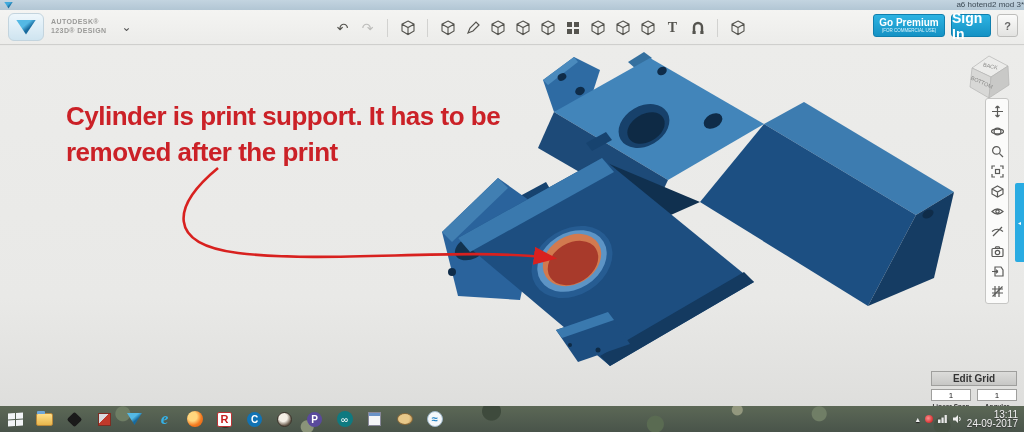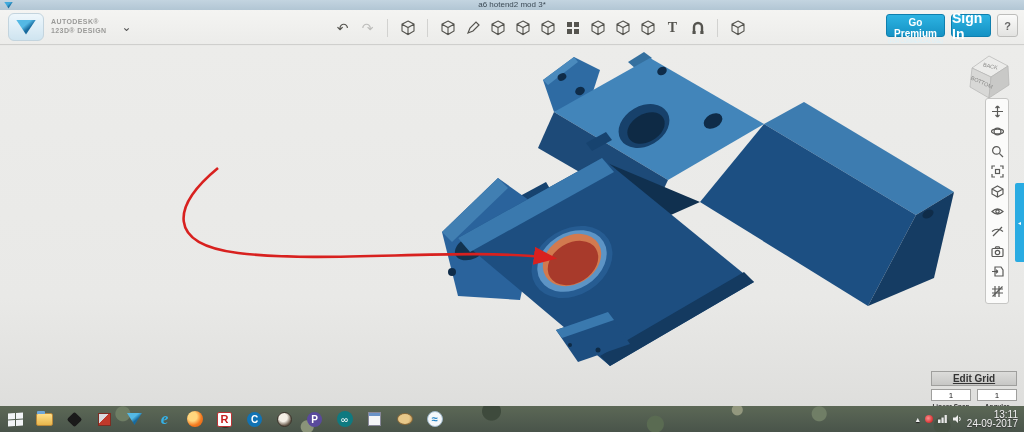--- a/index.html
+++ b/index.html
@@ -4,21 +4,21 @@
 <style>
   * { margin:0; padding:0; box-sizing:border-box; }
   html,body { width:1024px; height:432px; overflow:hidden;
     font-family:"Liberation Sans", sans-serif; background:#e9e9e7; }
 
   
   .titlebar { position:absolute; left:0; top:0; width:1024px; height:10px;
     background:linear-gradient(#c3d4e0,#b2c6d4); display:flex; align-items:center; }
   .titlebar .mini-logo { width:9px; height:7px; margin-left:4px;
     background:linear-gradient(140deg,#3fa9dc 40%,#1b6fa0 60%); clip-path:polygon(0 0,100% 0,50% 100%); }
-  .titlebar .title { position:absolute; left:0; right:0; text-align:center;
+  .titlebar .title { position:absolute; left:0; right:0; text-align:right;
     font-size:8px; color:#3c4a55; line-height:10px; }
 
   .menubar { position:absolute; left:0; top:10px; width:1024px; height:35px;
     background:linear-gradient(#f4f4f2,#ececea); border-bottom:1px solid #cfcfcd; }
   .brand { position:absolute; left:8px; top:3px; display:flex; align-items:center; gap:7px; }
   .brand-tile { width:36px; height:28px; border-radius:6px;
     background:linear-gradient(#eef7fc,#cfe4f0); border:1px solid #c3d4de;
     display:flex; align-items:center; justify-content:center; }
   .brand-v { width:20px; height:15px; background:linear-gradient(140deg,#54b8e4 40%,#176a9e 60%);
     clip-path:polygon(0 0,100% 0,50% 100%); }
@@ -27,21 +27,21 @@
 
   .toolbar { position:absolute; left:332px; top:0; height:35px; display:flex; align-items:center; gap:4px; }
   .tb-btn { width:21px; height:24px; display:flex; align-items:center; justify-content:center;
     border-radius:3px; color:#55544f; font-size:14px; cursor:default; }
   .tb-btn.dim { color:#bdbdbb; }
   .tb-sep { width:1px; height:18px; background:#d2d2d0; margin:0 5px; }
   .tb-text { font-weight:bold; font-size:14px; font-family:"Liberation Serif",serif; }
   .tb-btn svg { width:16px; height:16px; }
 
   .top-actions { position:absolute; right:6px; top:4px; display:flex; align-items:flex-start; gap:6px; }
-  .btn-premium { width:59px; height:23px; background:linear-gradient(#2db3e2,#1592c4);
+  .btn-premium { width:72px; height:23px; background:linear-gradient(#2db3e2,#1592c4);
     border:1px solid #0f7fae; border-radius:3px; color:#fff; text-align:center; padding-top:2px; }
   .btn-premium .l1 { font-size:10px; font-weight:bold; line-height:11px; }
   .btn-premium .l2 { font-size:4.5px; line-height:5px; color:#d9f2fb; }
   .btn-signin { width:40px; height:23px; background:linear-gradient(#2db3e2,#1592c4);
     border:1px solid #0f7fae; border-radius:3px; color:#fff; font-size:14px; font-weight:bold;
     display:flex; align-items:center; justify-content:center; }
   .btn-help { width:21px; height:23px; background:linear-gradient(#fbfbfa,#e3e3e1);
     border:1px solid #bdbdbb; border-radius:3px; color:#666; font-size:11px; font-weight:bold;
     display:flex; align-items:center; justify-content:center; }
 
@@ -62,21 +62,21 @@
   .pal-btn { width:18px; height:18px; display:flex; align-items:center; justify-content:center; }
   .pal-btn svg { width:13px; height:13px; stroke:#5a5a58; fill:none; stroke-width:1.2; }
 
   .side-tab { position:absolute; right:0; top:137px; width:9px; height:79px;
     background:#29abe2; border-radius:2px 0 0 2px; display:flex; align-items:center; justify-content:center;
     color:#fff; font-size:6px; }
 
   
   .gridpanel { position:absolute; right:7px; top:322px; width:86px; }
   .btn-editgrid { width:86px; height:15px; background:linear-gradient(#dcdcda,#c7c7c5);
-    border:1px solid #9f9f9d; font-size:10px; font-weight:bold; color:#333; text-align:center; line-height:13px;text-decoration:underline; }
+    border:1px solid #9f9f9d; font-size:10px; font-weight:bold; color:#333; text-align:center; line-height:13px; }
   .snap-row { display:flex; justify-content:space-between; margin-top:3px; }
   .snap-input { width:40px; height:12px; background:#fff; border:1px solid #9f9f9d;
     font-size:8px; text-align:center; color:#222; padding:0; }
   .snap-labels { display:flex; justify-content:space-between; margin-top:2px; }
   .snap-label { width:40px; text-align:center; font-size:6.5px; font-weight:bold; color:#333; }
 
   
   .taskbar { position:absolute; left:0; top:406px; width:1024px; height:26px;
     background:
       radial-gradient(circle at 12% 30%, #6e7d64 0 7px, transparent 8px),
@@ -296,20 +296,24 @@
     <g>
       <ellipse cx="572" cy="262" rx="43" ry="33" fill="#265c92" transform="rotate(-32 572 262)"></ellipse>
       <ellipse cx="572" cy="261" rx="37" ry="28" fill="#5d94c5" transform="rotate(-32 572 261)"></ellipse>
       <ellipse cx="572" cy="260" rx="31" ry="24" fill="#d27a4f" transform="rotate(-32 572 260)"></ellipse>
       <ellipse cx="573" cy="263" rx="27" ry="20" fill="#a83a2b" transform="rotate(-32 573 263)"></ellipse>
     </g>
 
     <path d="M 218 168 C 172 206, 166 244, 238 253 C 330 264, 460 247, 552 258" fill="none" stroke="#d8211f" stroke-width="2.6" marker-end="url(#arrowhead)"></path>
   </svg>
 
+  <div class="annotation">
+    <div>Cylinder is print support. It has to be</div>
+    <div>removed after the print</div>
+  </div>
 
   <svg class="viewcube" viewBox="0 0 50 50">
     <polygon points="25,4 44,14 27,25 8,16" fill="#ececea" stroke="#b5b5b3" stroke-width=".7"></polygon>
     <polygon points="8,16 27,25 25,46 6,35" fill="#d8d8d6" stroke="#b5b5b3" stroke-width=".7"></polygon>
     <polygon points="27,25 44,14 45,33 25,46" fill="#c9c9c7" stroke="#b5b5b3" stroke-width=".7"></polygon>
     <text x="26" y="16" font-size="5.5" fill="#8a8a88" text-anchor="middle" transform="rotate(13 26 16)">BACK</text>
     <text x="17" y="32" font-size="5.5" fill="#8a8a88" text-anchor="middle" transform="rotate(24 17 32)">BOTTOM</text>
   </svg>
 
   <div class="palette">

